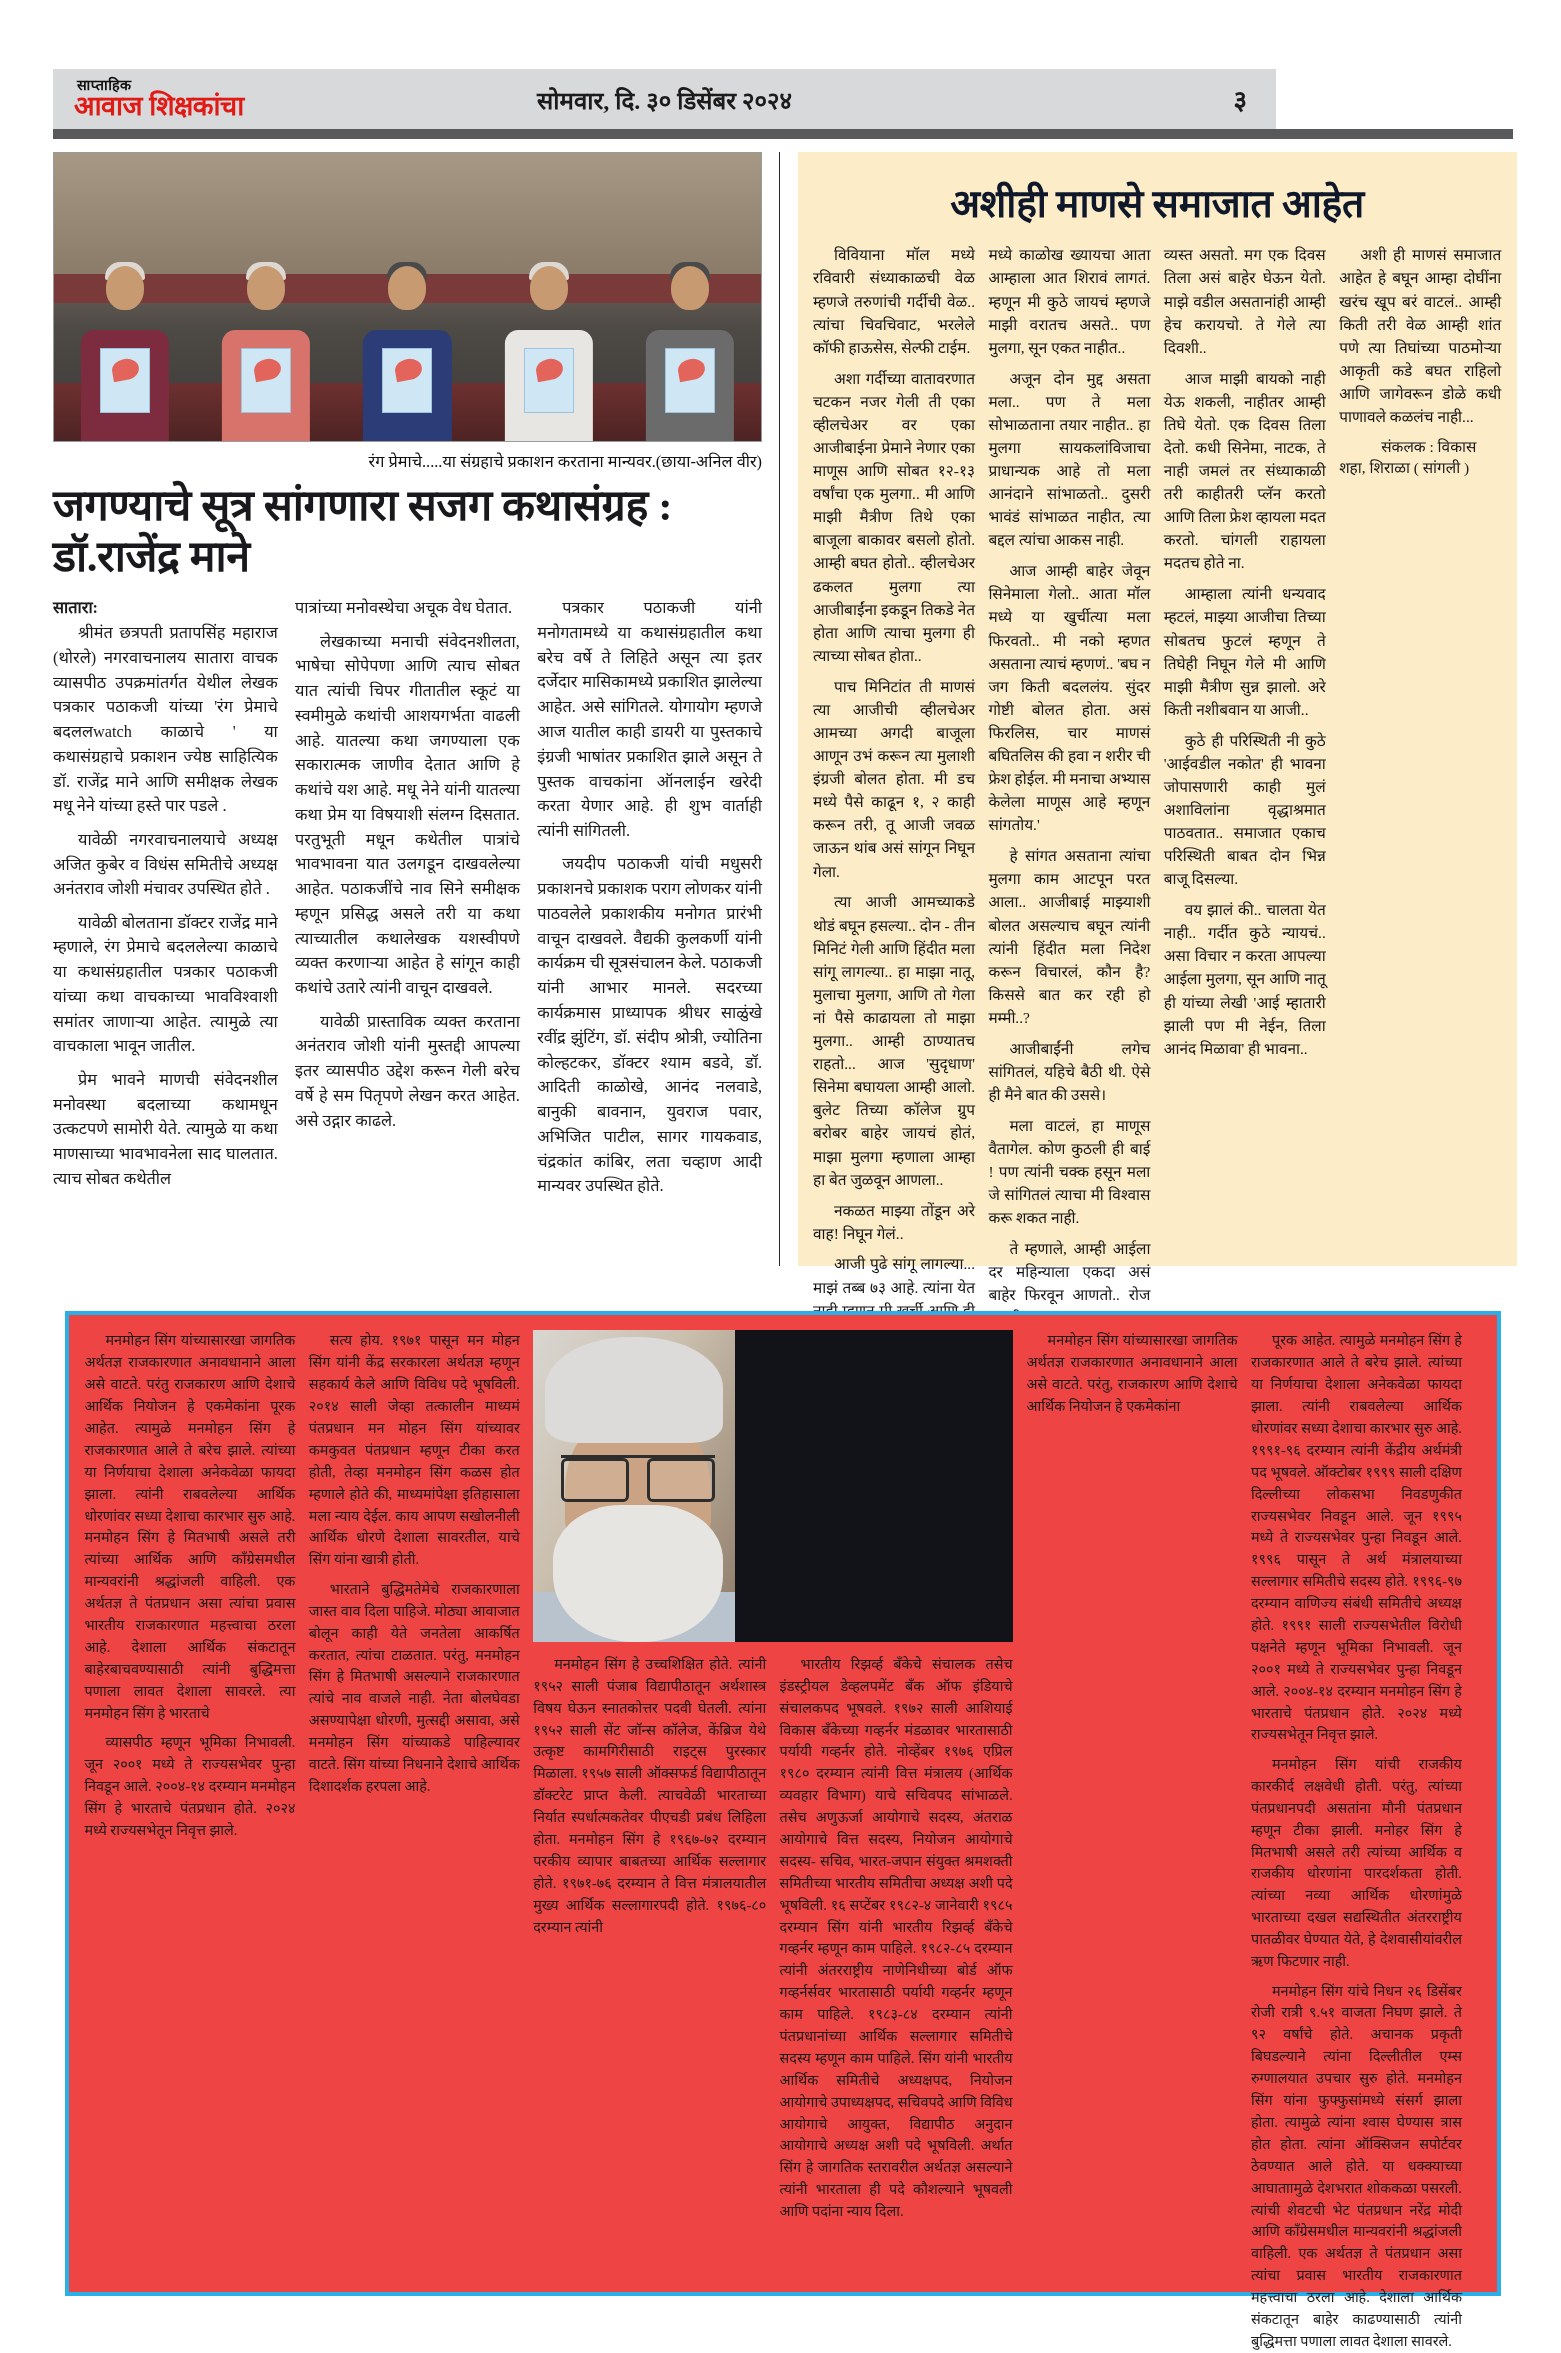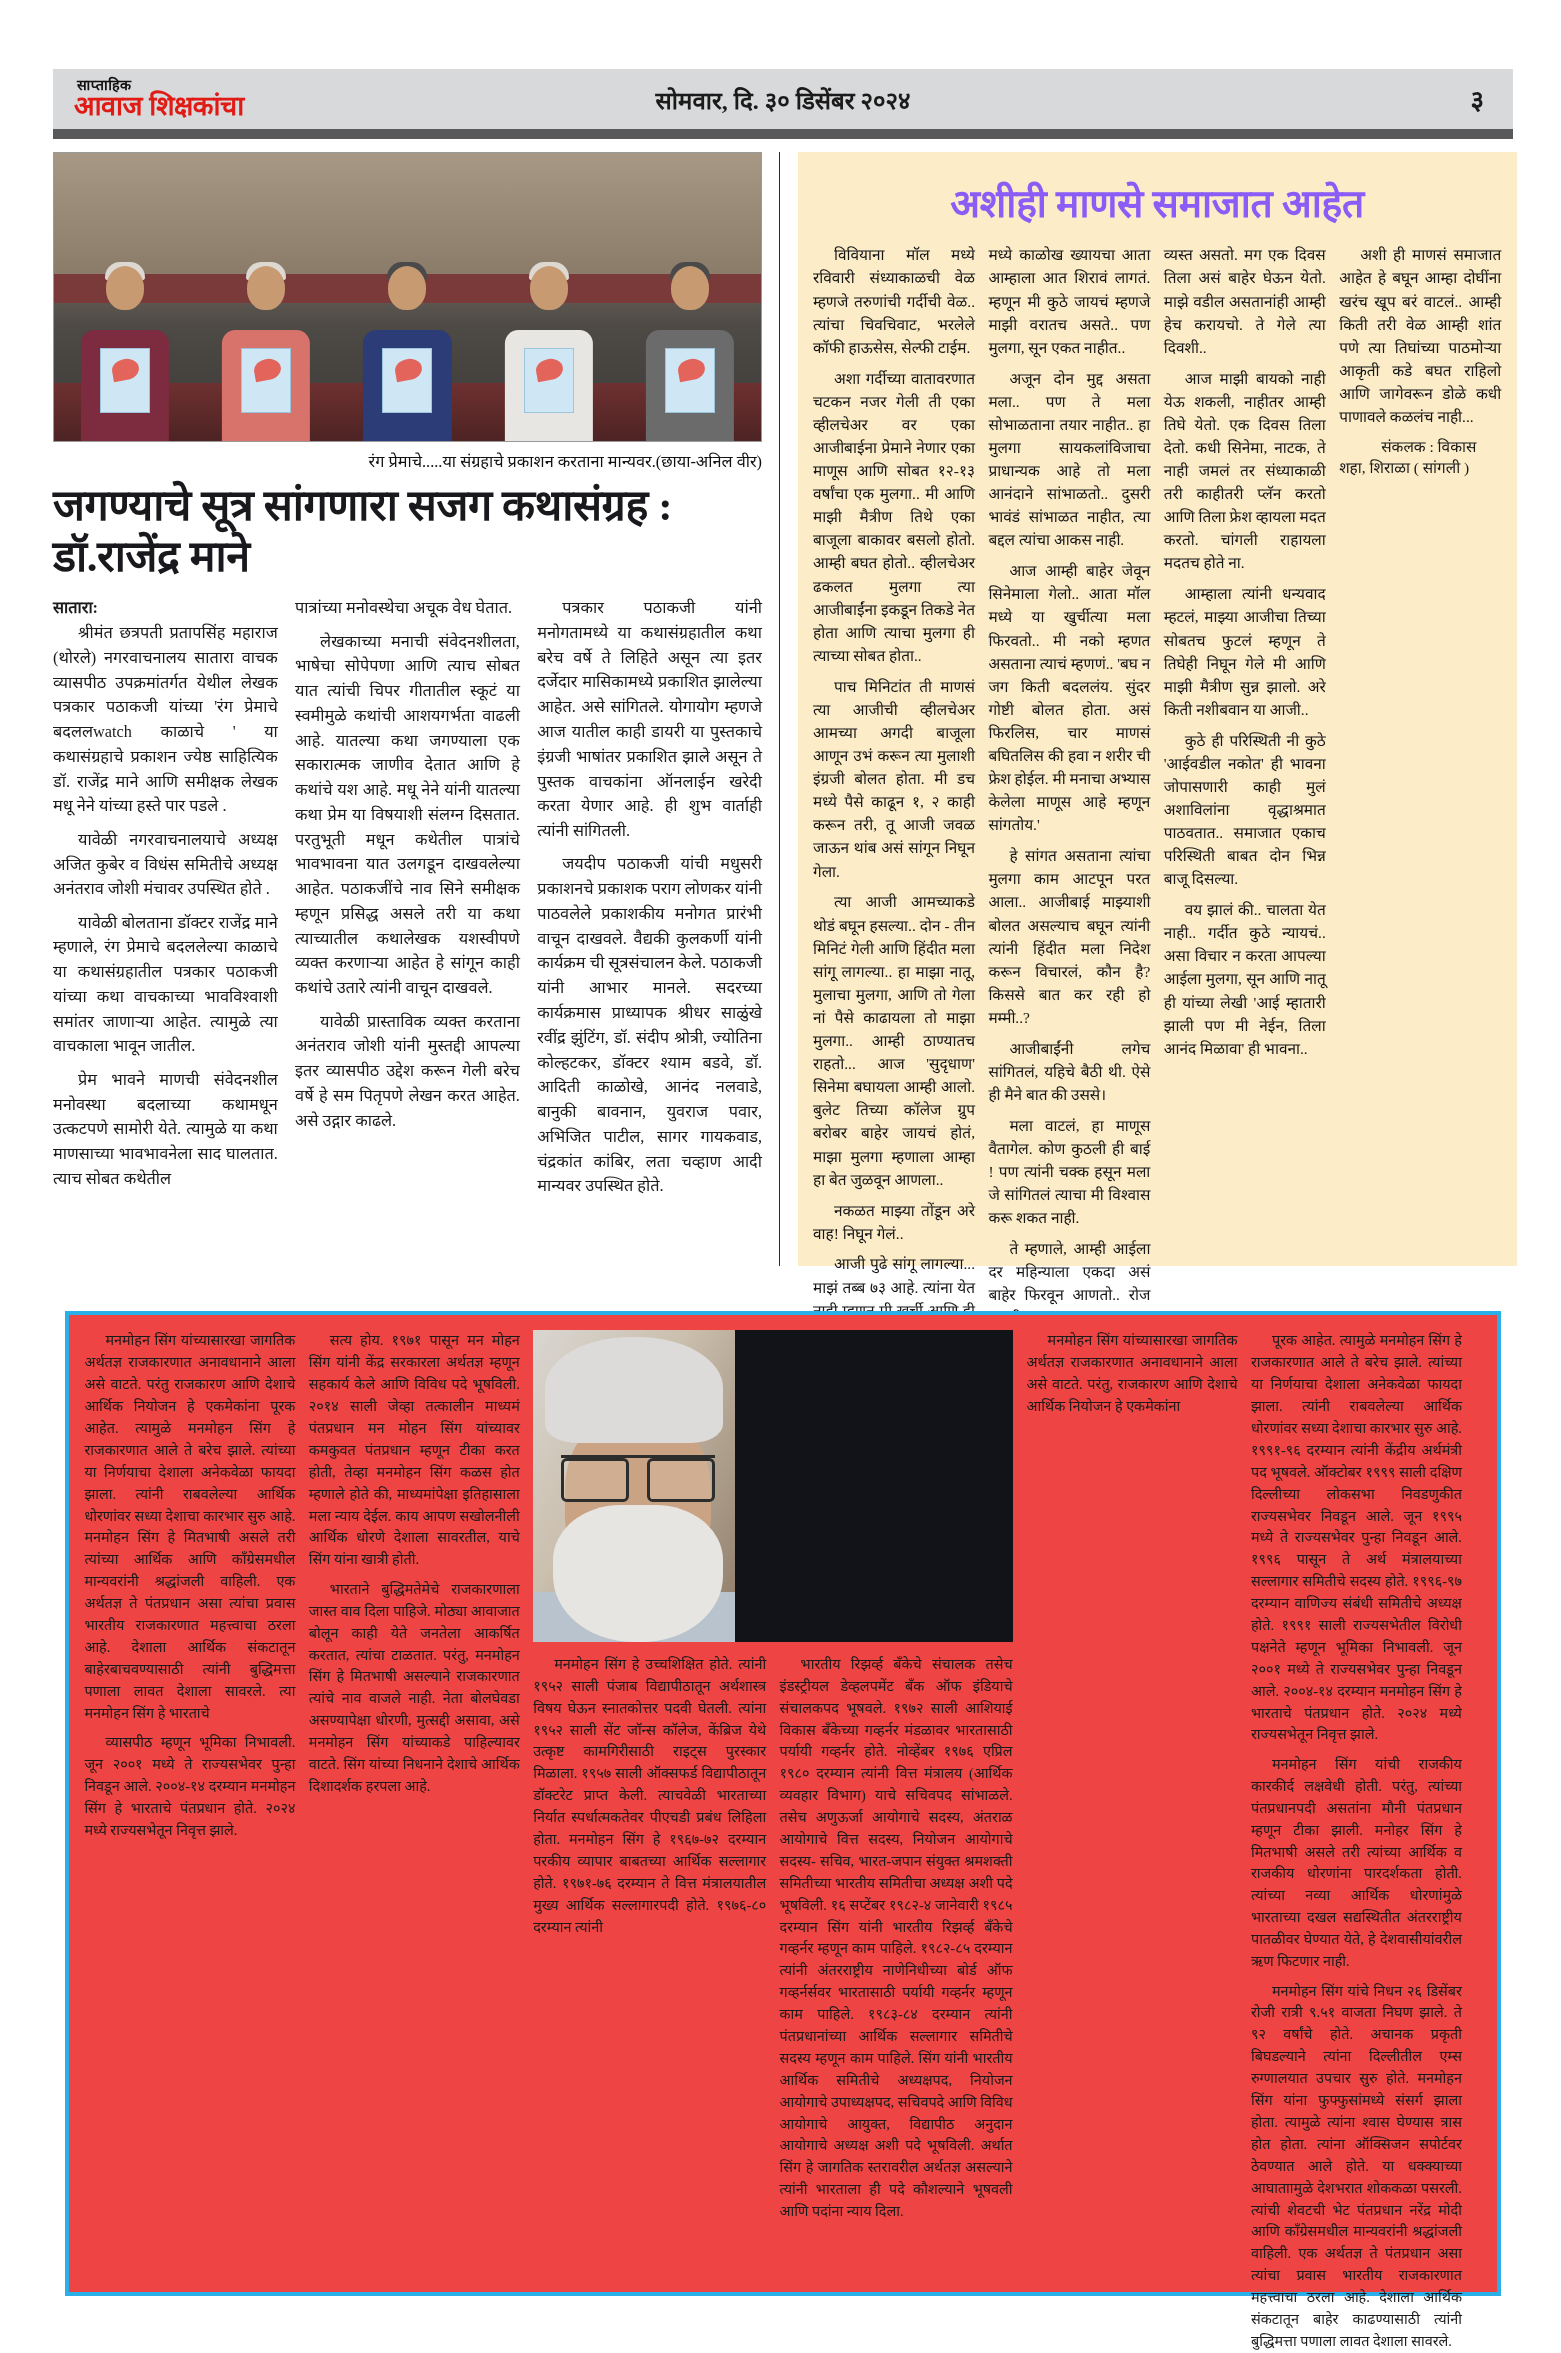--- a/index.html
+++ b/index.html
@@ -9,21 +9,21 @@
     background: #ffffff;
     font-family: "Liberation Serif", "DejaVu Serif", serif;
     color: #1a1a1a;
     overflow: hidden;
   }
 
   .page { position: relative; width:1561px; height:2354px; padding: 0; }
 
   
   .masthead {
-    position:absolute; left:53px; top:69px; width:1460px; height:60px;
+    position:absolute; left:53px; top:69px; width:1223px; height:60px;
     background:#d8d9da;
     display:flex; align-items:center;
   }
   .mh-logo { padding-left:21px; display:flex; flex-direction:column; justify-content:center; line-height:1; }
   .mh-kicker {
     font-family:"Liberation Sans","DejaVu Sans",sans-serif;
     font-size:14.4px; font-weight:700; color:#111; letter-spacing:0.5px;
     margin-bottom:1.9px; margin-left:2.9px;
   }
   .mh-title {
@@ -119,21 +119,21 @@
   }
   .bt.ind { text-indent:25px; }
 
   
   .art-right {
     width:730px; margin-left:17.3px; background:#fcecc8;
     padding:13.4px 15.4px 11.5px 15.4px; position:relative;
   }
   .headline-red {
     font-family:"Liberation Serif","DejaVu Serif",serif;
-    font-weight:700; font-size:39px; color:#8b5cf6; text-align:center;
+    font-weight:700; font-size:39px; color:#0f172a; text-align:center;
     letter-spacing:-0.3px; margin:9.6px 0 15.4px;
   }
   .cols4 { display:flex; gap:13.4px; }
   .cols4 .col { width:162px; }
   .bt-cream {
     font-size:15.4px; line-height:1.5; text-align:justify;
     margin:0 0 7.7px 0; color:#151515;
   }
   .bt-cream.ind { text-indent:21px; }
   .credit { font-size:15.4px; text-align:left; margin-top:5.8px; text-indent:42px; }

